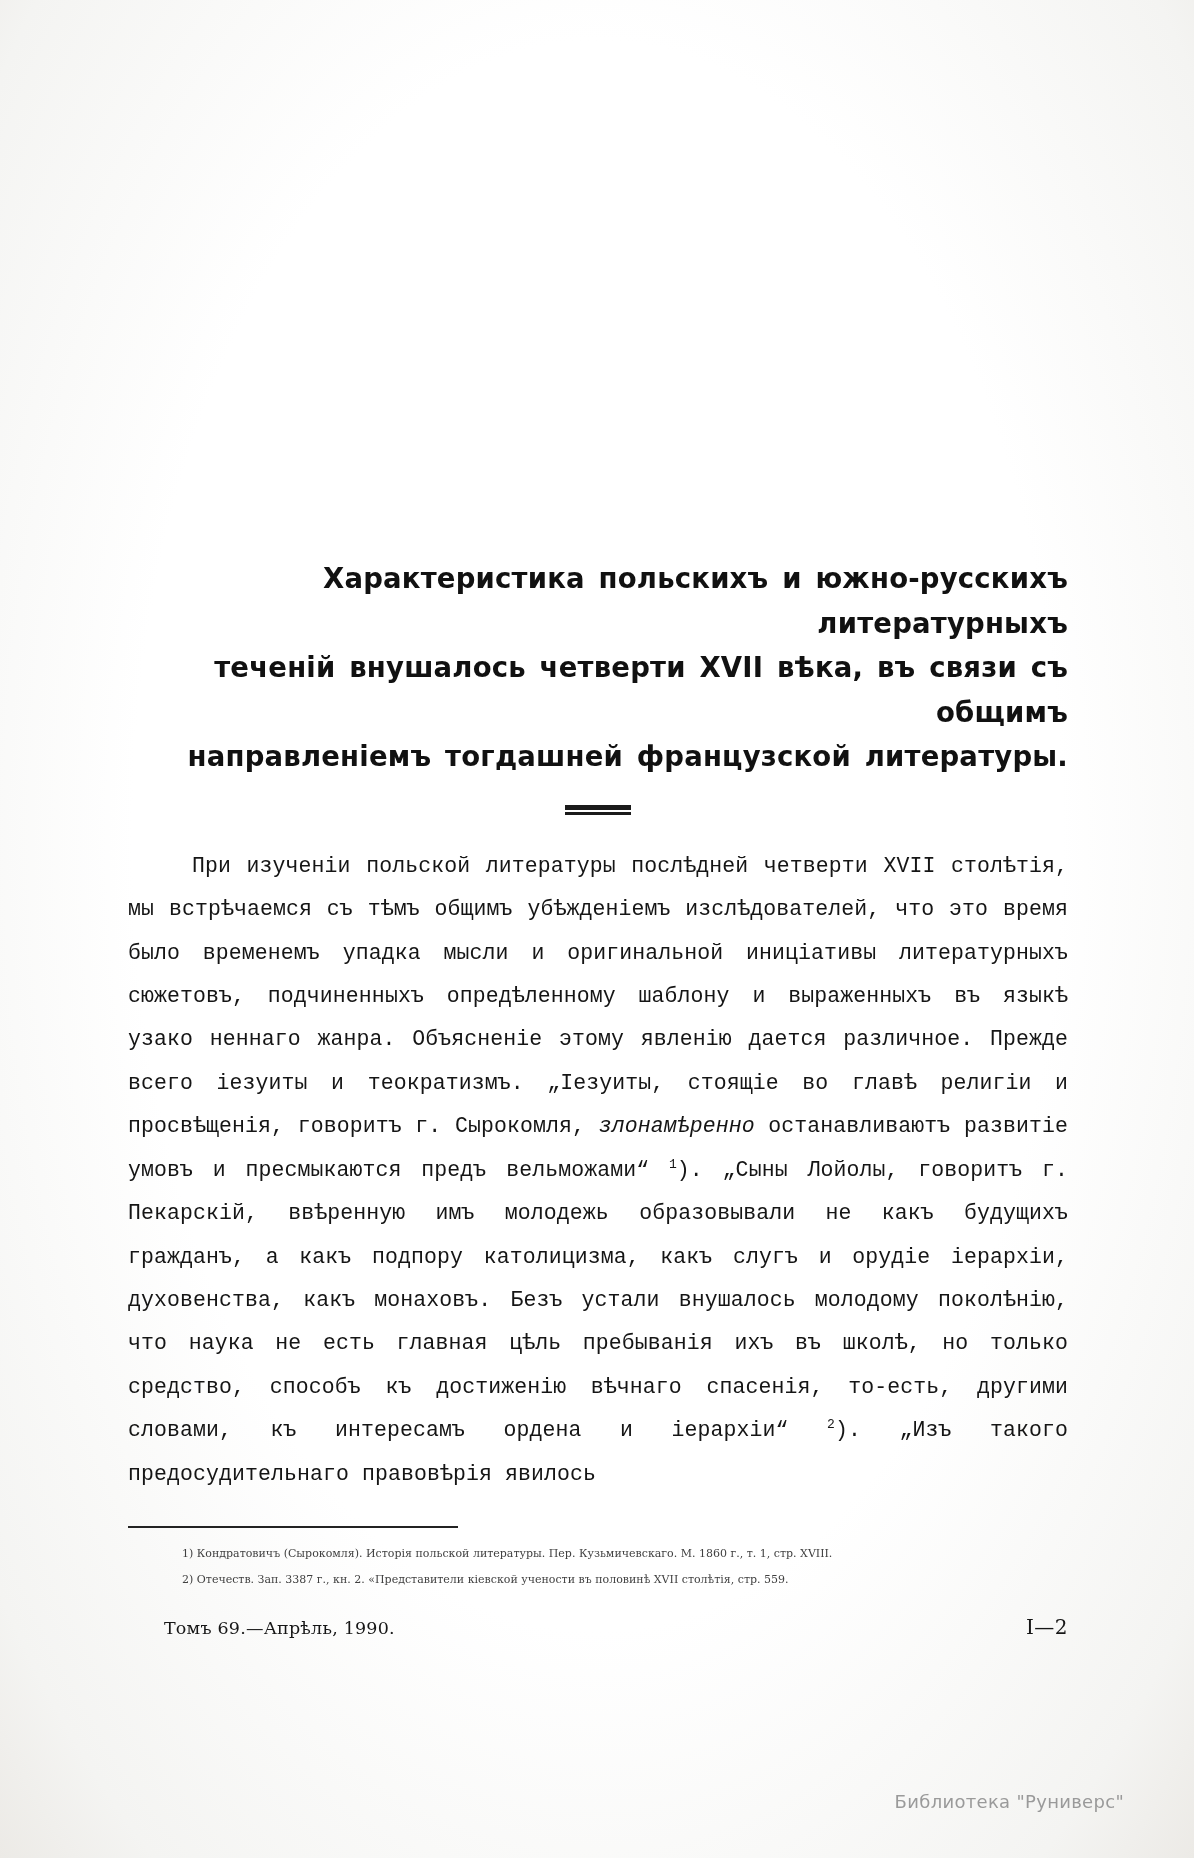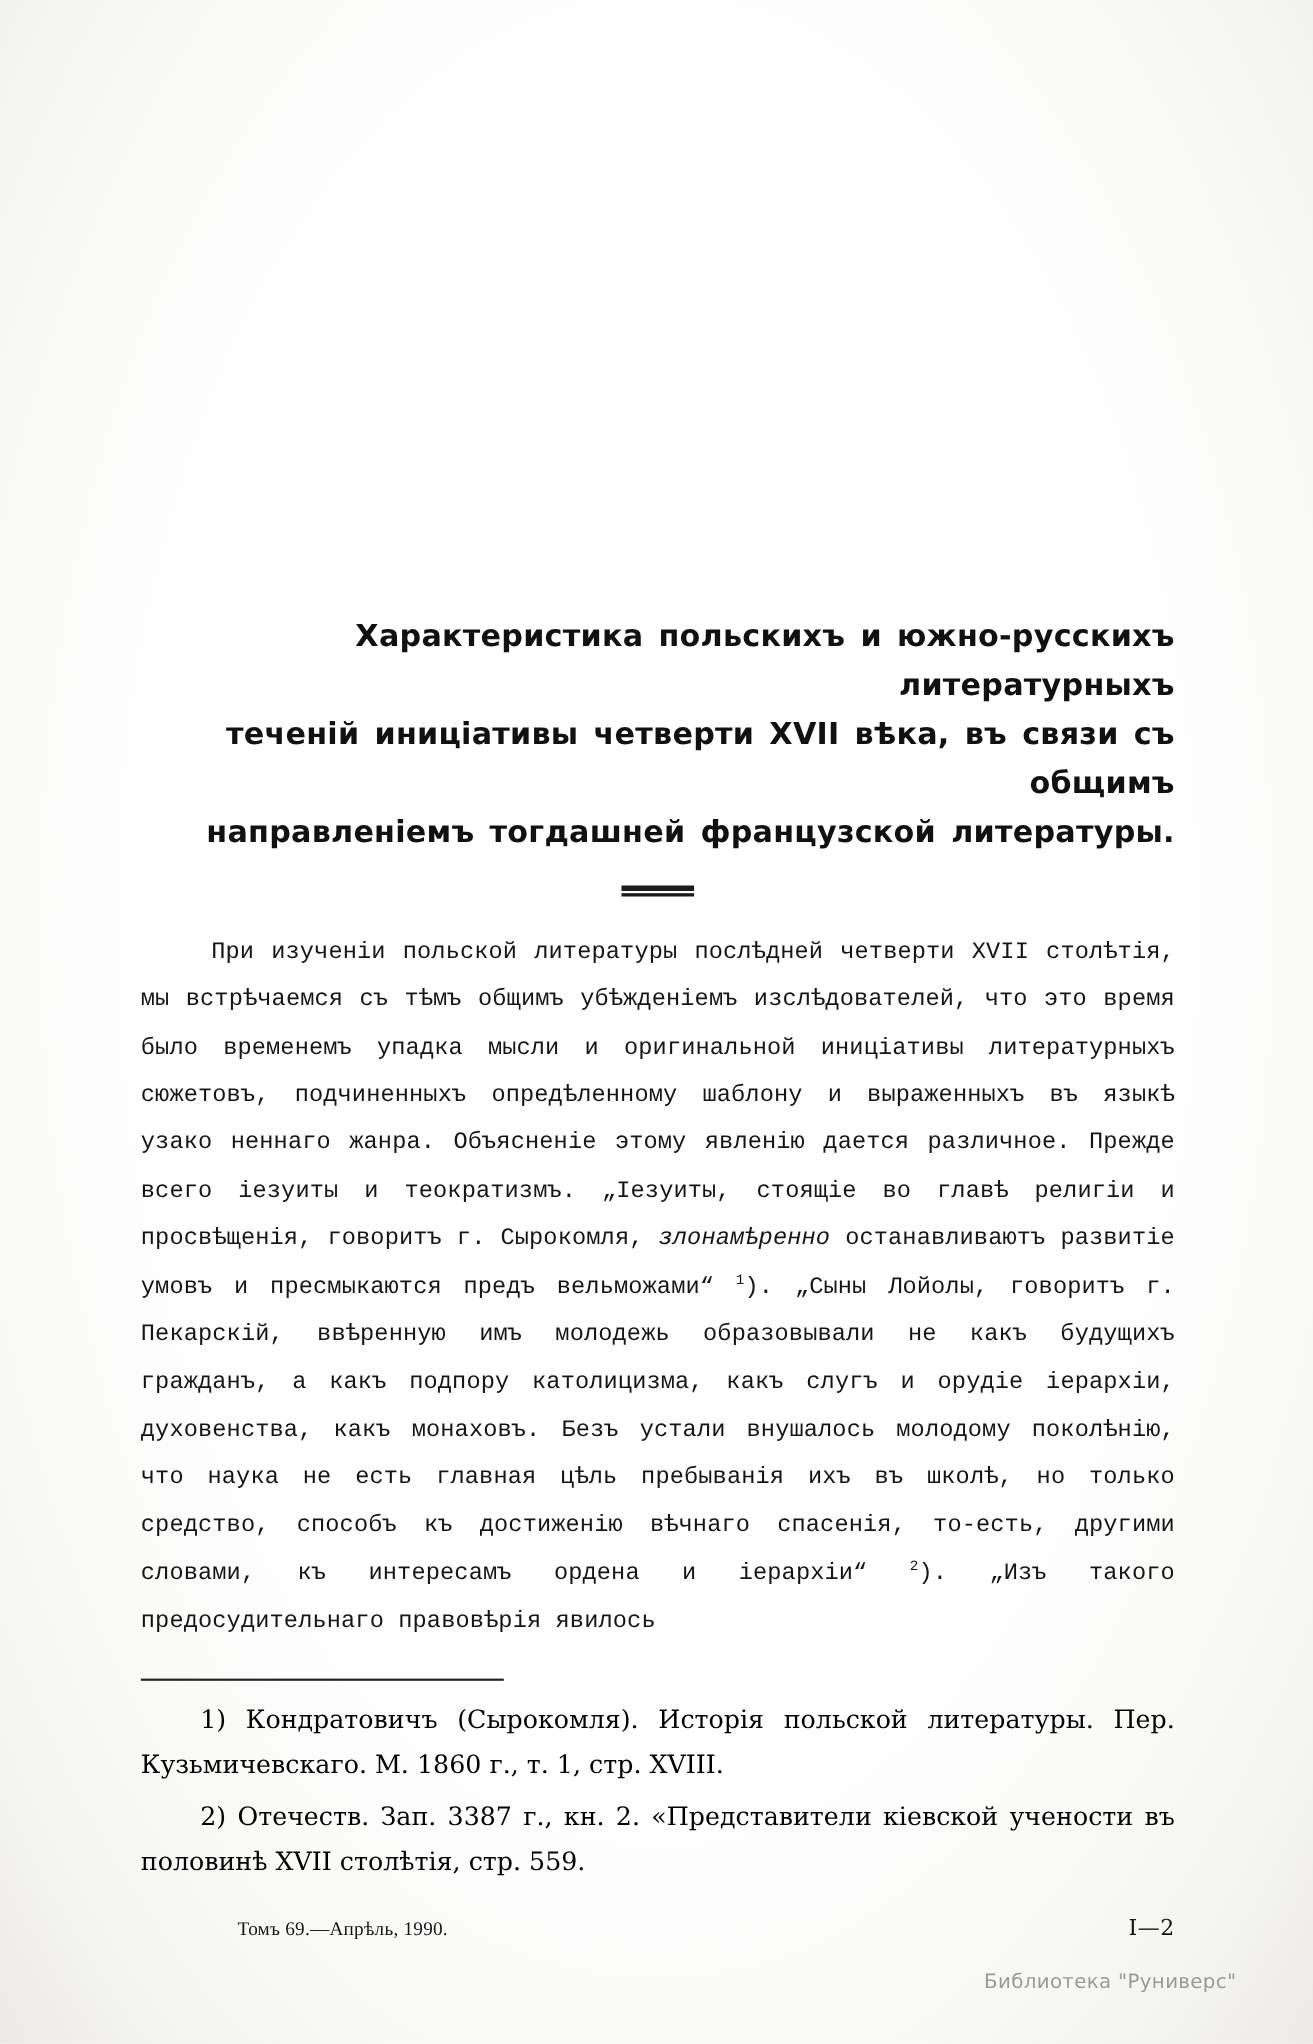--- a/index.html
+++ b/index.html
@@ -89,43 +89,42 @@
 
   
   .footnote-sep {
     margin-top: 30px;
     width: 330px;
     border-top: 2px solid #232323;
   }
   .footnotes {
     margin-top: 16px;
     font-family: "DejaVu Serif", serif;
-    font-size: 23px;
+    font-size: 11px;
     line-height: 1.78;
     text-align: justify;
-    color: #000000;
+    color: #404040;
   }
   .footnotes p {
     margin: 0 0 6px 0;
     text-indent: 54px;
   }
 
   
   .footer-line {
     margin-top: 26px;
     display: flex;
     align-items: baseline;
     font-family: "DejaVu Serif", serif;
     font-size: 17.5px;
     color: #161616;
   }
   .footer-vol {
-    margin-left: 88px;
+    margin-left: 36px;
     letter-spacing: 0.2px;
-    font-family: Liberation Serif, serif;
   }
   .footer-sig {
     margin-left: auto;
     font-size: 20px;
     letter-spacing: 0.5px;
   }
 
   
   .watermark {
     position: absolute;
@@ -139,21 +138,21 @@
 </style>
 </head>
 <body>
 
 <div class="page">
 
   <div class="content">
 
     <h1 class="title">
       <span class="line1">Характеристика польскихъ и южно-русскихъ литературныхъ</span>
-      <span class="line2">теченій иниціативы четверти XVII вѣка, въ связи съ общимъ</span>
+      <span class="line2">теченій внушалось четверти XVII вѣка, въ связи съ общимъ</span>
       <span class="line3">направленіемъ тогдашней французской литературы.</span>
     </h1>
 
     <div class="rule"></div>
 
     <div class="body-text">
       <p><span>При изученіи польской литературы послѣдней четверти XVII столѣтія, мы встрѣчаемся съ тѣмъ общимъ убѣжденіемъ изслѣдователей, что это время было временемъ упадка мысли и оригинальной иниціативы литературныхъ сюжетовъ, подчиненныхъ опредѣленному шаблону и выраженныхъ въ языкѣ узако неннаго жанра. Объясненіе этому явленію дается различное. Прежде всего іезуиты и теократизмъ. „Іезуиты, стоящіе во главѣ религіи и просвѣщенія, говоритъ г. Сырокомля, </span><span class="it">злонамѣренно</span><span> останавливаютъ развитіе умовъ и пресмыкаются предъ вельможами“ </span><sup class="note">1</sup><span>). „Сыны Лойолы, говоритъ г. Пекарскій, ввѣренную имъ молодежь образовывали не какъ будущихъ гражданъ, а какъ подпору католицизма, какъ слугъ и орудіе іерархіи, духовенства, какъ монаховъ. Безъ устали внушалось молодому поколѣнію, что наука не есть главная цѣль пребыванія ихъ въ школѣ, но только средство, способъ къ достиженію вѣчнаго спасенія, то-есть, другими словами, къ интересамъ ордена и іерархіи“ </span><sup class="note">2</sup><span>). „Изъ такого предосудительнаго правовѣрія явилось</span></p>
     </div>
 
     <div class="footnote-sep"></div>

